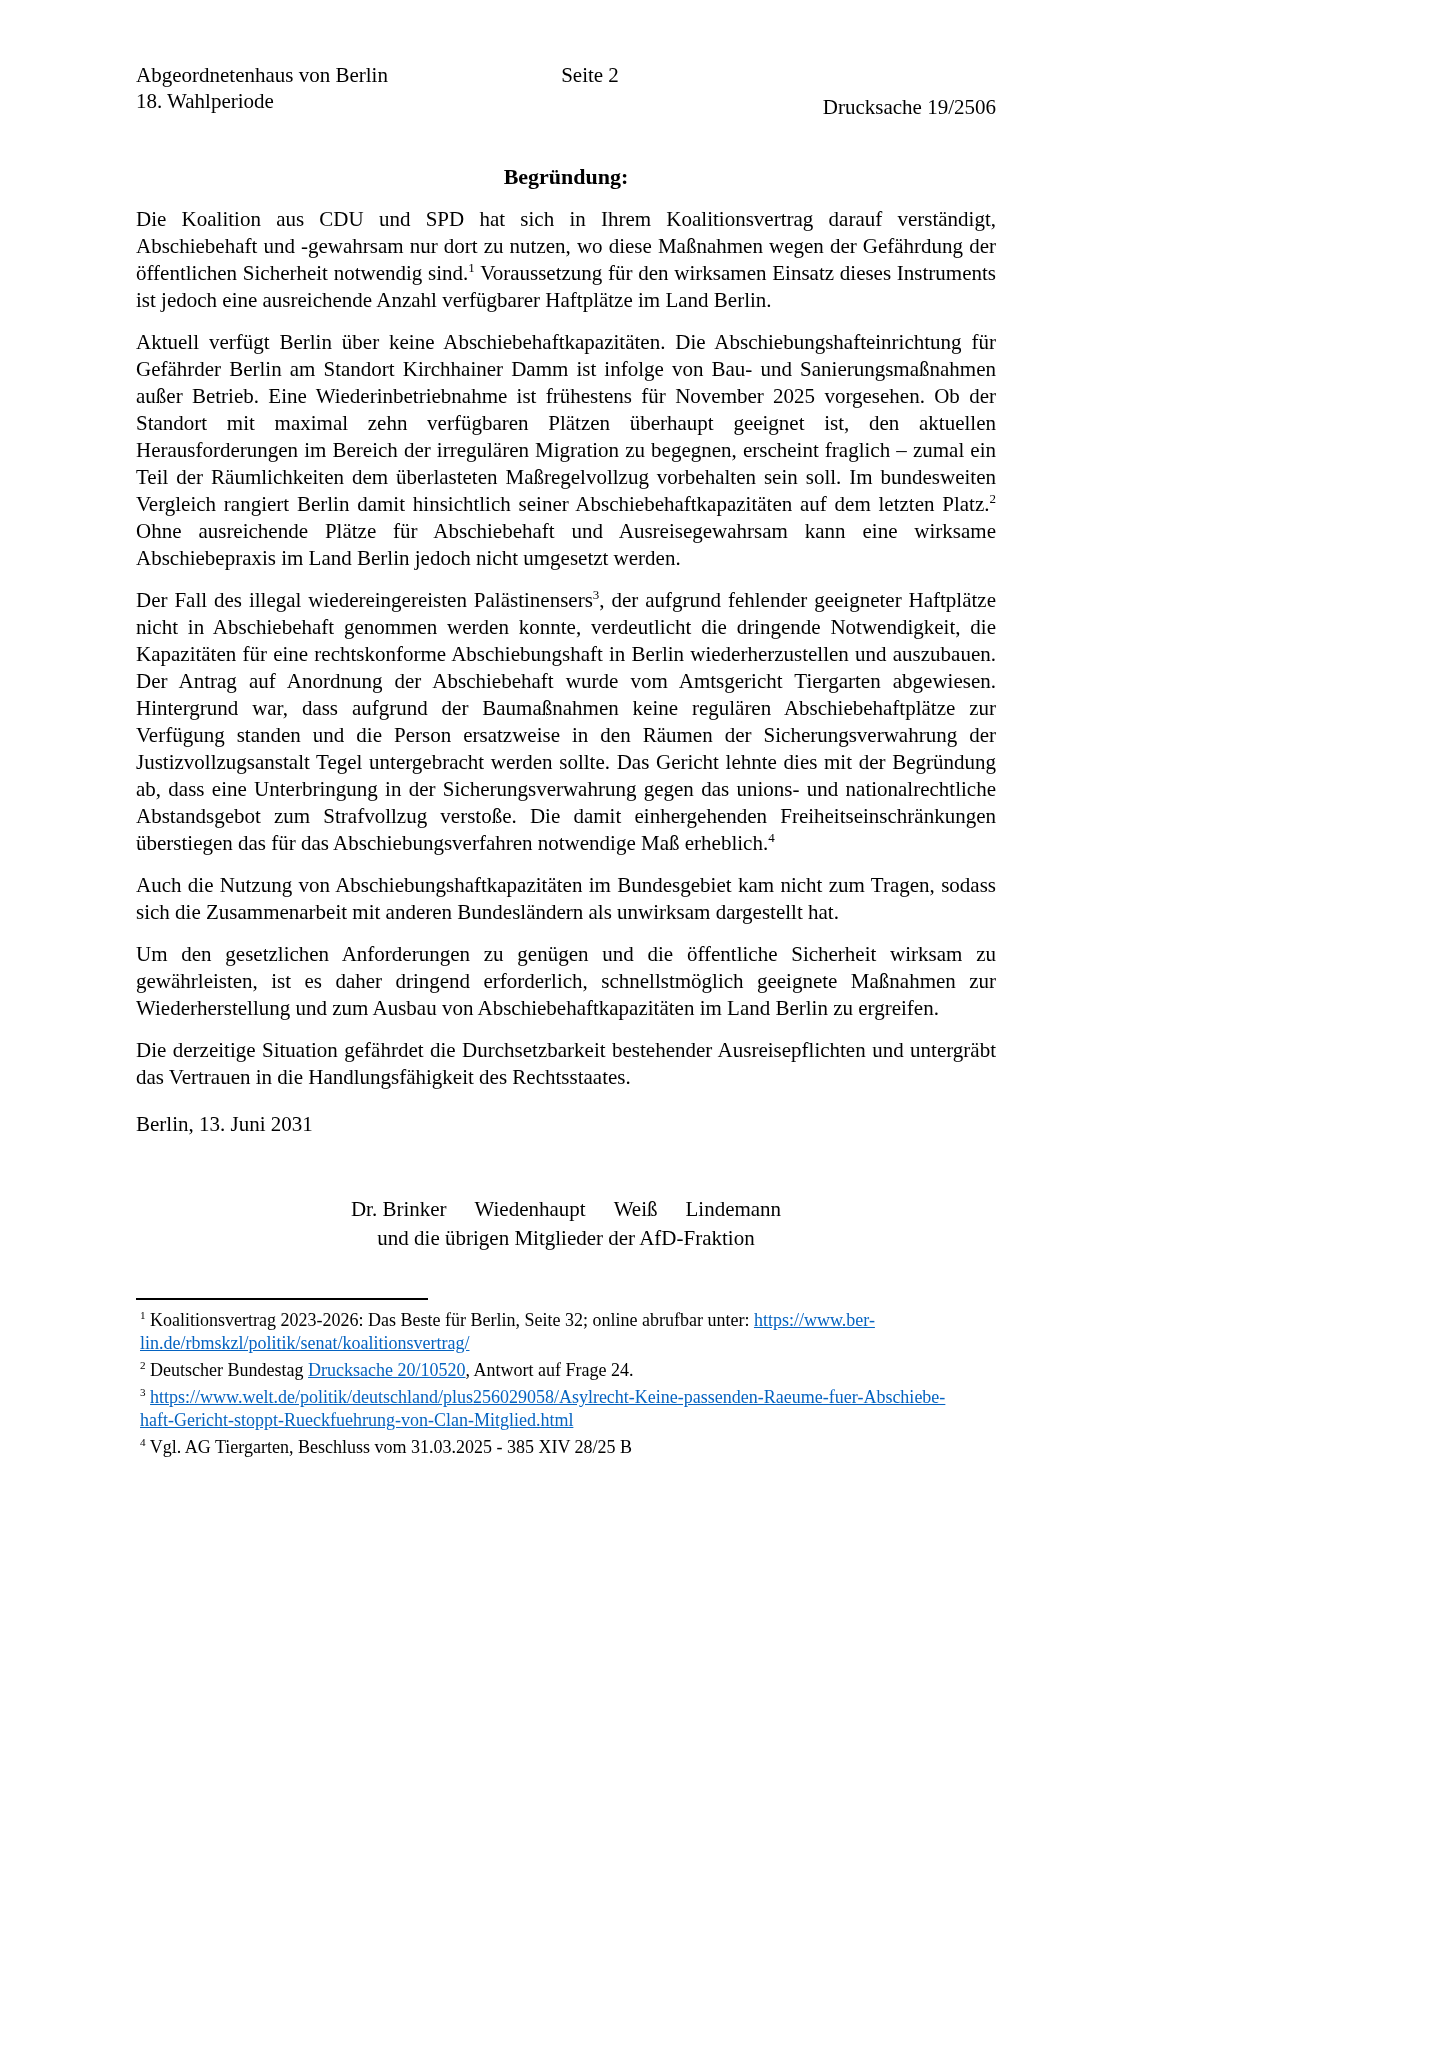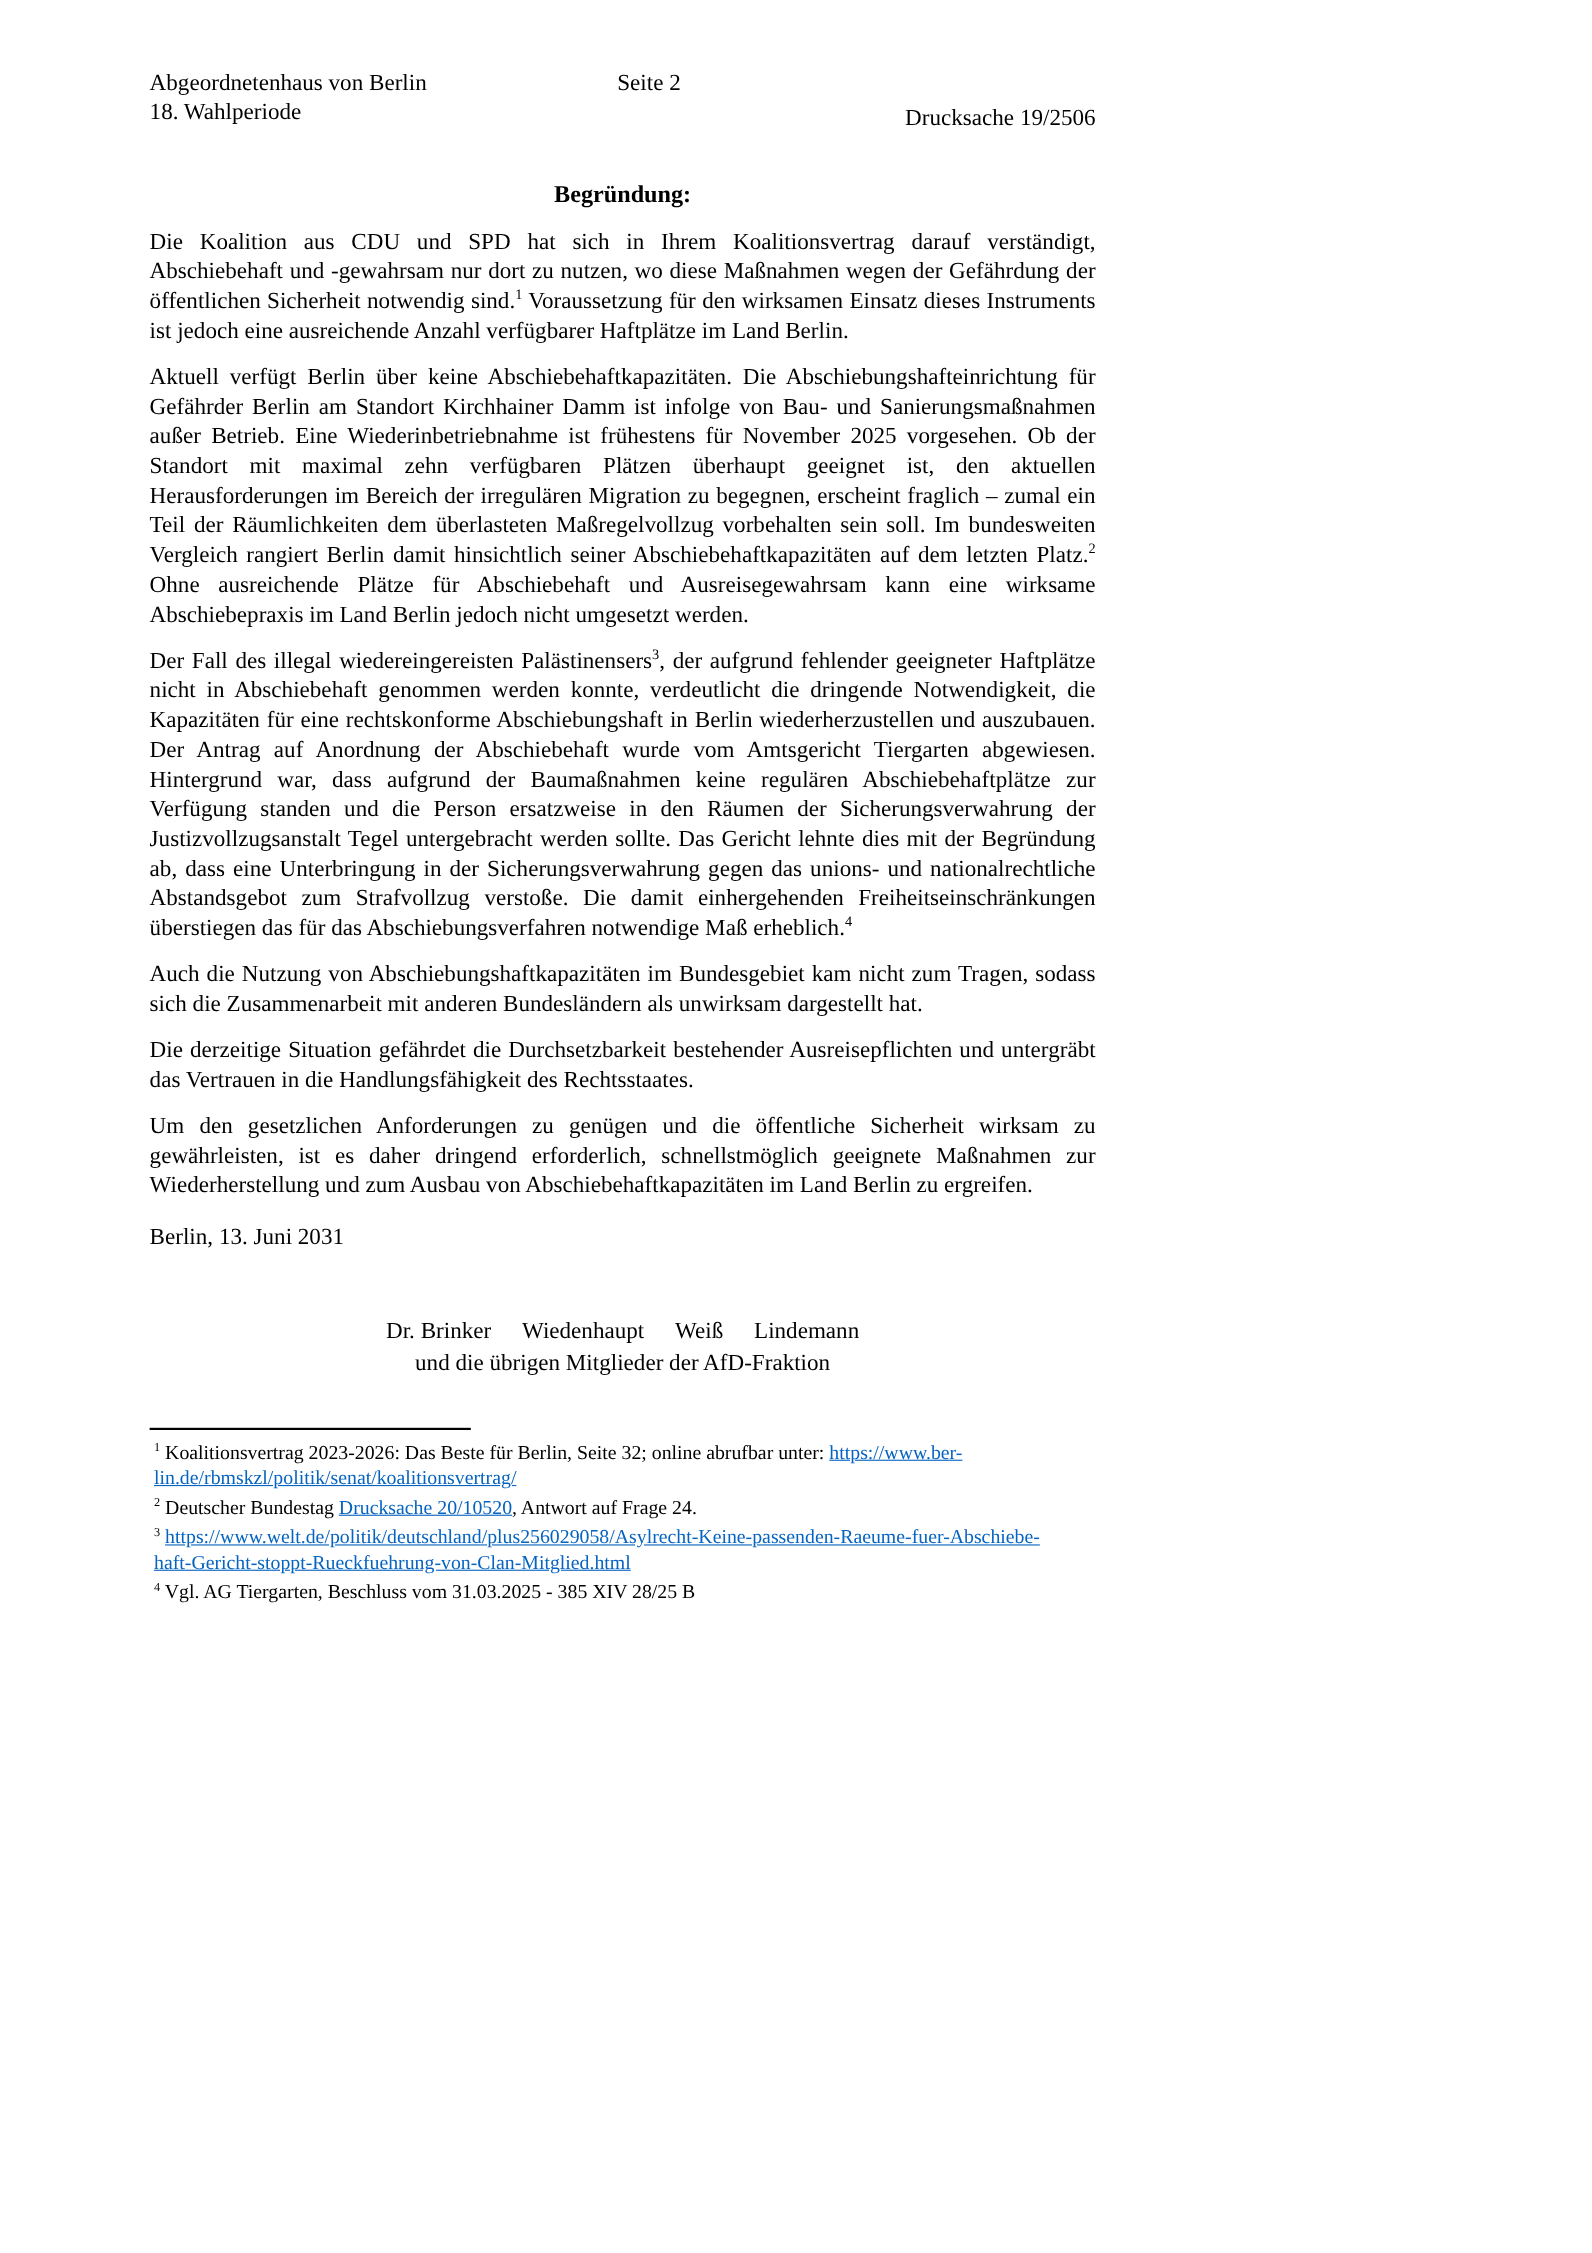--- a/index.html
+++ b/index.html
@@ -97,22 +97,22 @@
       <div class="header-right">Drucksache 19/2506</div>
     </div>
 
     <div class="doc-title">Begründung:</div>
 
     <div id="paragraphs">
         <p class="body-paragraph">Die Koalition aus CDU und SPD hat sich in Ihrem Koalitionsvertrag darauf verständigt, Abschiebehaft und -gewahrsam nur dort zu nutzen, wo diese Maßnahmen wegen der Gefährdung der öffentlichen Sicherheit notwendig sind.<sup>1</sup> Voraussetzung für den wirksamen Einsatz dieses Instruments ist jedoch eine ausreichende Anzahl verfügbarer Haftplätze im Land Berlin.</p>
         <p class="body-paragraph">Aktuell verfügt Berlin über keine Abschiebehaftkapazitäten. Die Abschiebungshafteinrichtung für Gefährder Berlin am Standort Kirchhainer Damm ist infolge von Bau- und Sanierungsmaßnahmen außer Betrieb. Eine Wiederinbetriebnahme ist frühestens für November 2025 vorgesehen. Ob der Standort mit maximal zehn verfügbaren Plätzen überhaupt geeignet ist, den aktuellen Herausforderungen im Bereich der irregulären Migration zu begegnen, erscheint fraglich – zumal ein Teil der Räumlichkeiten dem überlasteten Maßregelvollzug vorbehalten sein soll. Im bundesweiten Vergleich rangiert Berlin damit hinsichtlich seiner Abschiebehaftkapazitäten auf dem letzten Platz.<sup>2</sup> Ohne ausreichende Plätze für Abschiebehaft und Ausreisegewahrsam kann eine wirksame Abschiebepraxis im Land Berlin jedoch nicht umgesetzt werden.</p>
         <p class="body-paragraph">Der Fall des illegal wiedereingereisten Palästinensers<sup>3</sup>, der aufgrund fehlender geeigneter Haftplätze nicht in Abschiebehaft genommen werden konnte, verdeutlicht die dringende Notwendigkeit, die Kapazitäten für eine rechtskonforme Abschiebungshaft in Berlin wiederherzustellen und auszubauen. Der Antrag auf Anordnung der Abschiebehaft wurde vom Amtsgericht Tiergarten abgewiesen. Hintergrund war, dass aufgrund der Baumaßnahmen keine regulären Abschiebehaftplätze zur Verfügung standen und die Person ersatzweise in den Räumen der Sicherungsverwahrung der Justizvollzugsanstalt Tegel untergebracht werden sollte. Das Gericht lehnte dies mit der Begründung ab, dass eine Unterbringung in der Sicherungsverwahrung gegen das unions- und nationalrechtliche Abstandsgebot zum Strafvollzug verstoße. Die damit einhergehenden Freiheitseinschränkungen überstiegen das für das Abschiebungsverfahren notwendige Maß erheblich.<sup>4</sup></p>
         <p class="body-paragraph">Auch die Nutzung von Abschiebungshaftkapazitäten im Bundesgebiet kam nicht zum Tragen, sodass sich die Zusammenarbeit mit anderen Bundesländern als unwirksam dargestellt hat.</p>
+        <p class="body-paragraph">Um den gesetzlichen Anforderungen zu genügen und die öffentliche Sicherheit wirksam zu gewährleisten, ist es daher dringend erforderlich, schnellstmöglich geeignete Maßnahmen zur Wiederherstellung und zum Ausbau von Abschiebehaftkapazitäten im Land Berlin zu ergreifen.</p>
         <p class="body-paragraph">Die derzeitige Situation gefährdet die Durchsetzbarkeit bestehender Ausreisepflichten und untergräbt das Vertrauen in die Handlungsfähigkeit des Rechtsstaates.</p>
-        <p class="body-paragraph">Um den gesetzlichen Anforderungen zu genügen und die öffentliche Sicherheit wirksam zu gewährleisten, ist es daher dringend erforderlich, schnellstmöglich geeignete Maßnahmen zur Wiederherstellung und zum Ausbau von Abschiebehaftkapazitäten im Land Berlin zu ergreifen.</p>
       </div>
 
     <p class="date-line">Berlin, 13. Juni 2031</p>
 
     <div class="signature-block">
       <div class="sig-names" id="sig-names">
           <span class="sig-name">Dr. Brinker</span>
           <span class="sig-name">Wiedenhaupt</span>
           <span class="sig-name">Weiß</span>
           <span class="sig-name">Lindemann</span>

